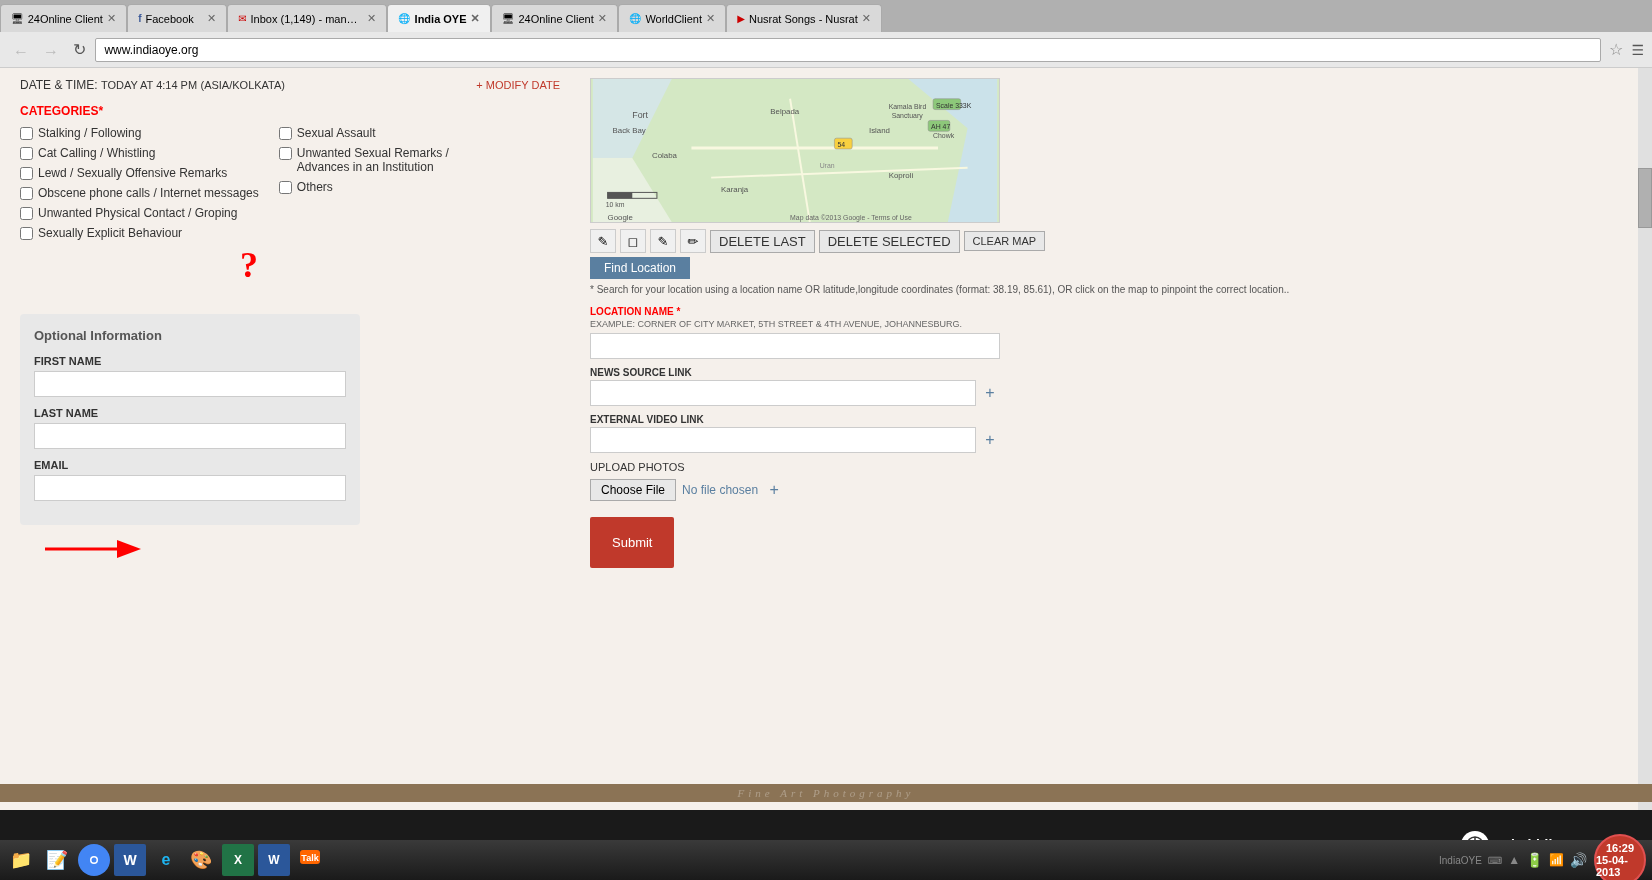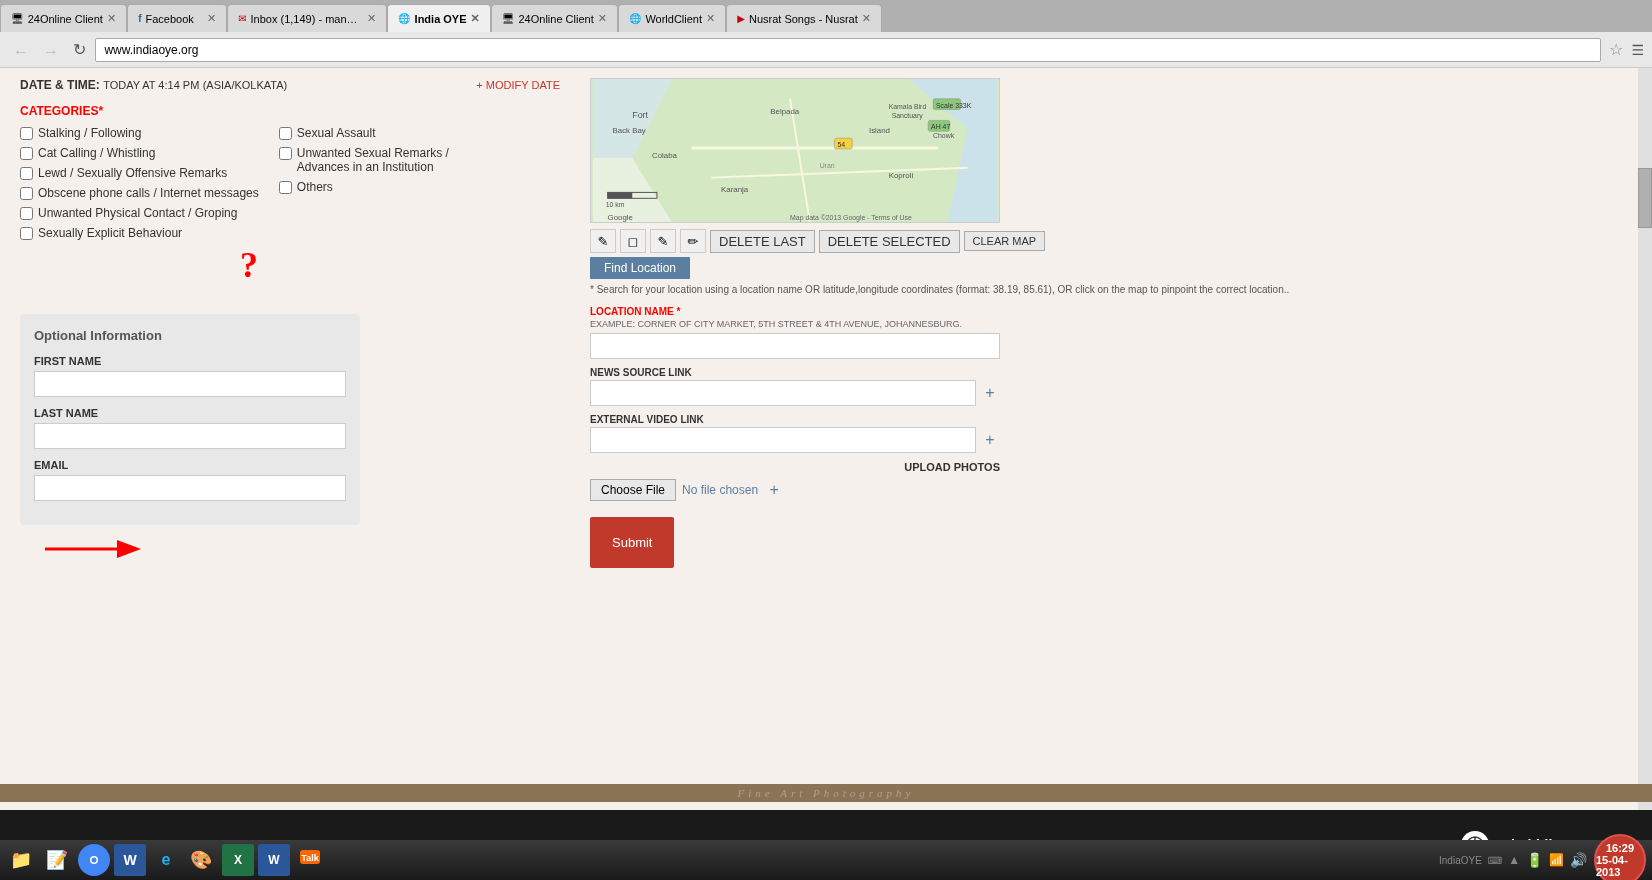--- a/index.html
+++ b/index.html
@@ -76,21 +76,21 @@
       padding: 10px 20px;
       flex-shrink: 0;
     }
 
     .date-time-row {
       display: flex;
       align-items: center;
       justify-content: space-between;
       margin-bottom: 12px;
     }
-    .date-time-label { font-size: 12px; font-weight: bold; color: #333; }
+    .date-time-label { font-size: 12px; font-weight: normal; color: #333; }
     .date-time-value { font-size: 11px; color: #333; }
     .modify-date { color: #c0392b; font-size: 11px; text-decoration: none; }
 
     .categories-section { margin-bottom: 14px; }
     .categories-title { font-size: 12px; font-weight: bold; color: #333; margin-bottom: 8px; }
     .categories-title span { color: red; }
 
     .categories-grid {
       display: flex;
       gap: 20px;
@@ -249,21 +249,21 @@
       justify-content: center;
       color: #5a7fa0;
       font-size: 16px;
       cursor: pointer;
       border: none;
       background: none;
     }
 
     
     .upload-section { margin-top: 8px; }
-    .upload-label-text { font-size: 11px; font-weight: bold; color: #333; margin-bottom: 6px; text-align: right; }
+    .upload-label-text { font-size: 11px; font-weight: normal; color: #333; margin-bottom: 6px; }
     .upload-row {
       display: flex;
       align-items: center;
       gap: 6px;
     }
     .choose-file-btn {
       padding: 3px 10px;
       background: #e8e8e8;
       border: 1px solid #aaa;
       font-size: 12px;

